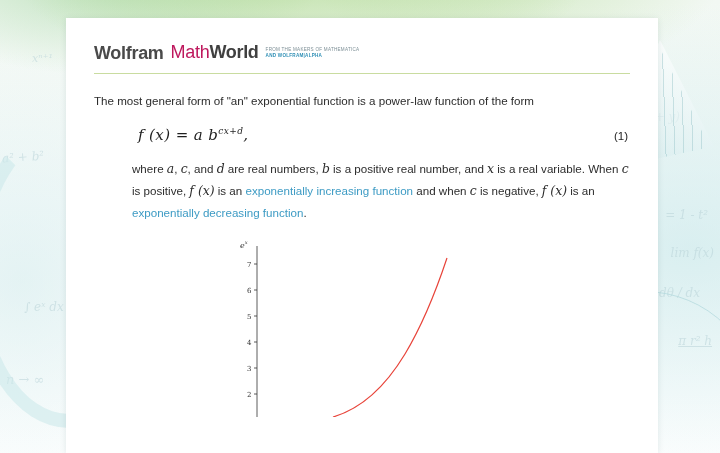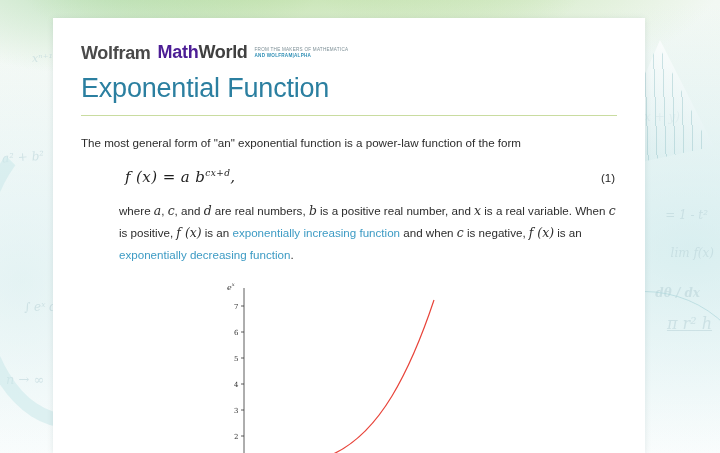--- a/index.html
+++ b/index.html
@@ -47,22 +47,22 @@
     white-space: nowrap;
     font-style: italic;
   }
   .f1 { left: 4px;  top: 30px;  font-size: 19px; }
   .f2 { left: 32px; top: 52px;  font-size: 11px; }
   .f3 { left: 2px;  top: 150px; font-size: 12px; transform: rotate(-4deg); }
   .f4 { left: 24px; top: 300px; font-size: 12px; }
   .f5 { left: 6px;  top: 372px; font-size: 13px; }
   .f6 { right: 12px; top: 208px; font-size: 12px; }
   .f7 { right: 6px;  top: 246px; font-size: 12px; }
-  .f8 { right: 20px; top: 286px; font-size: 12px; font-weight: bold; }
-  .f9 { right: 8px;  top: 314px; font-size: 16px; text-decoration: underline; }
+  .f8 { right: 20px; top: 286px; font-size: 12px; }
+  .f9 { right: 8px;  top: 334px; font-size: 12px; text-decoration: underline; }
   .f10 { right: 40px; top: 110px; font-size: 12px; }
 
   .bg-shape {
     position: absolute;
     pointer-events: none;
   }
   .shape-cone {
     right: 6px;
     top: 40px;
     width: 120px;
@@ -94,21 +94,21 @@
     bottom: -70px;
     width: 230px;
     height: 230px;
     border-radius: 50%;
     border: 1px solid rgba(175,215,220,0.7);
   }
 
   
   .card {
     position: absolute;
-    left: 53px;
+    left: 66px;
     top: 18px;
     width: 592px;
     height: 435px;
     background: #ffffff;
     box-shadow: 0 1px 6px rgba(60,90,90,0.13);
     overflow: hidden;
   }
   .card-inner {
     padding: 22px 28px 0 28px;
   }
@@ -122,22 +122,22 @@
   }
   .logo-wolfram {
     font-size: 18px;
     font-weight: 700;
     color: #4a4a4a;
     letter-spacing: -0.3px;
     line-height: 1;
   }
   .logo-math {
     font-size: 18px;
-    font-weight: 700;
-    color: #4c1d95;
+    font-weight: 400;
+    color: #be185d;
     letter-spacing: -0.3px;
     line-height: 1;
   }
   .logo-world {
     font-size: 18px;
     font-weight: 700;
     color: #404040;
     letter-spacing: -0.3px;
     line-height: 1;
   }
@@ -268,21 +268,20 @@
 
       <div class="logo-row">
         <span class="logo-wolfram">Wolfram</span>
         <span><span class="logo-math">Math</span><span class="logo-world">World</span></span>
         <span class="logo-tag">
           <span>FROM THE MAKERS OF MATHEMATICA</span><br>
           <span class="accent">AND WOLFRAM|ALPHA</span>
         </span>
       </div>
 
-      <h1 class="title">Exponential Function</h1>
       <div class="title-rule"></div>
 
       <p class="body-text">The most general form of "an" exponential function is a power-law function of the form</p>
 
       <div class="equation-row">
         <div class="equation">
           <span>f (x)</span>
           <span>=</span>
           <span>a b</span><sup>cx+d</sup><span>,</span>
         </div>

